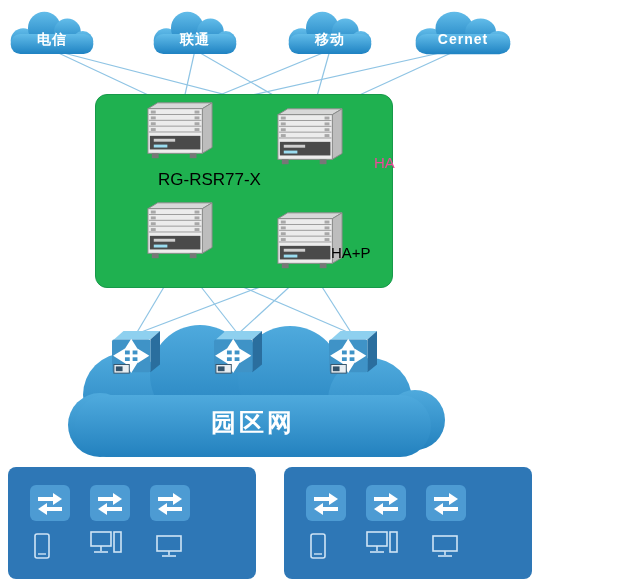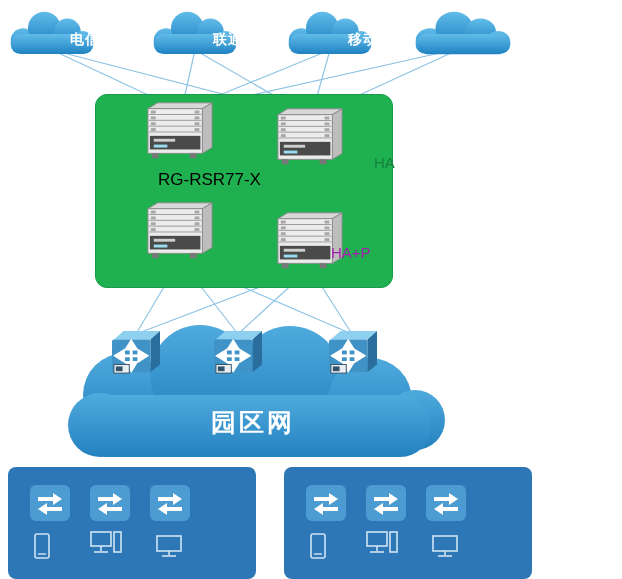--- a/index.html
+++ b/index.html
@@ -1,29 +1,29 @@
 <!DOCTYPE html>
 <html><head>
 <meta charset="utf-8">
 <style>
   html,body{margin:0;padding:0;background:#fff;}
   body{font-family:"Liberation Sans","DejaVu Sans",sans-serif;}
   .canvas{position:relative;width:622px;height:579px;background:#fff;overflow:hidden;}
   .lines{position:absolute;left:0;top:0;z-index:0;}
   .cloud{position:absolute;z-index:3;width:96px;height:54px;}
   .cloud svg{position:absolute;left:0;top:0;width:100%;height:100%;}
-  .cloud .lbl{position:absolute;left:0;right:0;top:26px;text-align:right;color:#fff;
+  .cloud .lbl{position:absolute;left:0;right:0;top:26px;text-align:center;color:#fff;
     font-size:14px;font-weight:bold;letter-spacing:1px;}
   .green-box{position:absolute;left:95px;top:94px;width:296px;height:192px;background:#1FB150;
     border:1px solid #17994a;border-radius:12px;z-index:1;}
   .router{position:absolute;width:68px;height:62px;z-index:2;}
   .router svg{width:100%;height:100%;}
   .core-label{position:absolute;left:158px;top:170px;z-index:4;font-size:17px;color:#000;}
-  .ha-label{position:absolute;left:374px;top:154px;z-index:4;font-size:15px;color:#15803d;}
-  .hap-label{position:absolute;left:331px;top:244px;z-index:4;font-size:15px;color:#a21caf;}
+  .ha-label{position:absolute;left:374px;top:154px;z-index:4;font-size:15px;color:#ec4899;}
+  .hap-label{position:absolute;left:331px;top:244px;z-index:4;font-size:15px;color:#000000;}
   .switch{position:absolute;width:52px;height:48px;z-index:3;}
   .switch svg{width:100%;height:100%;}
   .campus{position:absolute;left:55px;top:320px;width:396px;height:158px;z-index:1;}
   .campus svg{position:absolute;left:0;top:0;width:100%;height:100%;}
   .campus .lbl{position:absolute;left:0;right:0;top:86px;text-align:center;color:#fff;
     font-size:25px;font-weight:bold;letter-spacing:3px;}
   .panel{position:absolute;top:467px;width:248px;height:112px;background:#2E77B6;
     border-radius:8px;z-index:2;}
   .panel.left{left:8px;}
   .panel.right{left:284px;}
@@ -120,20 +120,21 @@
   <div class="cloud" style="left:408px;top:5px;width:110px;">
     <svg viewBox="0 0 100 56" preserveAspectRatio="none">
       <g fill="url(#cloudGrad)">
         <circle cx="20" cy="37" r="13"></circle>
           <circle cx="42" cy="24" r="17"></circle>
         <circle cx="66" cy="28" r="14"></circle>
           <circle cx="82" cy="38" r="11"></circle>
         <rect x="7" y="30" width="86" height="21" rx="10"></rect>
       </g>
     </svg>
+    <div class="lbl">Cernet</div>
   </div>
 
   <div class="green-box"></div>
 
   <div class="router" style="left:146px;top:100px;">
     <svg viewBox="0 0 70 62">
       <polygon points="2,8 12,2 68,2 58,8" fill="#d8d8d8" stroke="#8a8a8a" stroke-width="1"></polygon>
       <polygon points="58,8 68,2 68,48 58,54" fill="#bdbdbd" stroke="#8a8a8a" stroke-width="1"></polygon>
       <rect x="2" y="8" width="56" height="46" fill="#ececec" stroke="#8a8a8a"></rect>
       <g stroke="#9a9a9a" stroke-width="1">

